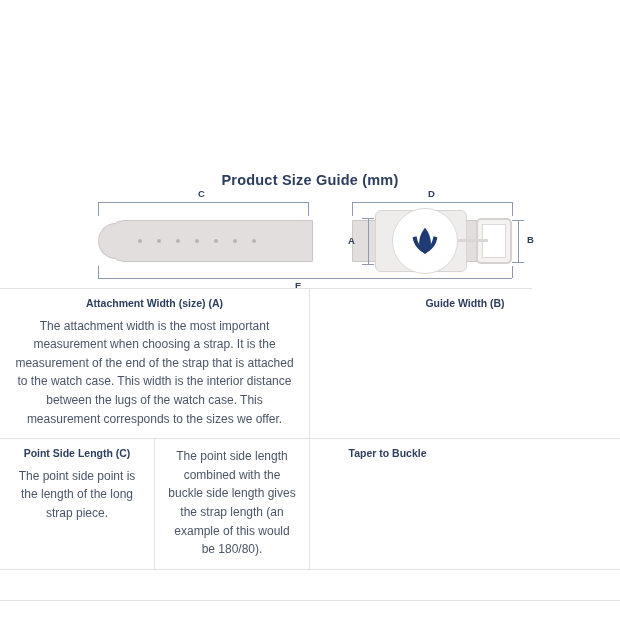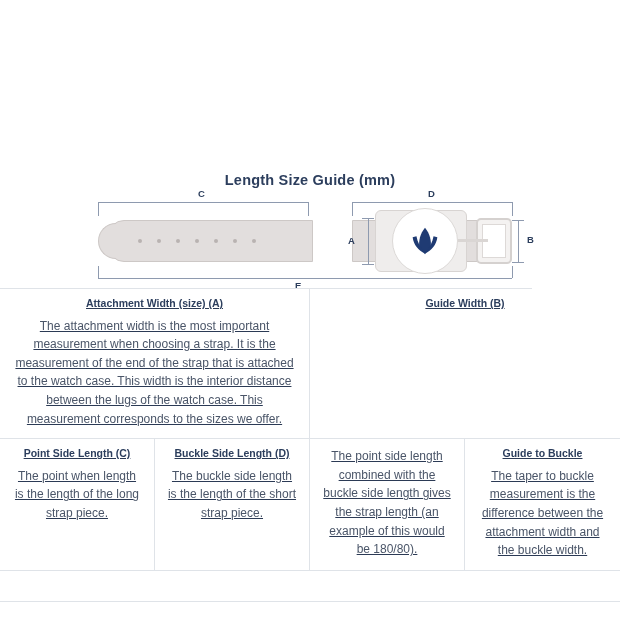--- a/index.html
+++ b/index.html
@@ -181,21 +181,20 @@
     color: #2c3e5d;
   }
 
   
   .table {
     position: absolute;
     left: 0;
     top: 288px;
     width: 532px;
     border-top: 1px solid #dfe3e8;
-    text-decoration: underline;
   }
   .row {
     display: flex;
     width: 620px;
     box-sizing: border-box;
     border-bottom: 1px solid #dfe3e8;
   }
   .cell {
     box-sizing: border-box;
     padding: 8px 12px 10px 12px;
@@ -221,21 +220,21 @@
 
   .w-half { width: 310px; }
   .w-quarter { width: 155px; }
   .w-full { width: 620px; border-right: none; }
 </style>
 </head>
 <body>
 
 <div class="page">
 
-  <div class="title">Length Size Guide (mm)</div>
+  <div class="title">Product Size Guide (mm)</div>
 
   <div class="diagram">
 
     <div class="mline" style="left:8px; top:6px; width:210px;"></div>
     <div class="vtick" style="left:8px; top:6px; height:14px;"></div>
     <div class="vtick" style="left:218px; top:6px; height:14px;"></div>
     <div class="mlabel" style="left:108px; top:-8px;">C</div>
 
     <div class="mline" style="left:262px; top:6px; width:160px;"></div>
     <div class="vtick" style="left:262px; top:6px; height:14px;"></div>
@@ -294,32 +293,27 @@
         <div class="cell-body">The attachment width is the most important measurement when choosing a strap. It is the measurement of the end of the strap that is attached to the watch case. This width is the interior distance between the lugs of the watch case. This measurement corresponds to the sizes we offer.</div>
       </div>
       <div class="cell w-half">
         <div class="cell-head">Guide Width (B)</div>
       </div>
     </div>
 
     <div class="row row2">
       <div class="cell w-quarter">
         <div class="cell-head">Point Side Length (C)</div>
-        <div class="cell-body">The point when length is the length of the long strap piece.</div>
-      </div>
-      <div class="cell w-quarter">
-        <div class="cell-head">Buckle Side Length (D)</div>
-        <div class="cell-body">The buckle side length is the length of the short strap piece.</div>
+        <div class="cell-body">The point side point is the length of the long strap piece.</div>
       </div>
       <div class="cell w-quarter">
         <div class="cell-body">The point side length combined with the buckle side length gives the strap length (an example of this would be 180/80).</div>
       </div>
       <div class="cell w-quarter">
-        <div class="cell-head">Guide to Buckle</div>
-        <div class="cell-body">The taper to buckle measurement is the difference between the attachment width and the buckle width.</div>
+        <div class="cell-head">Taper to Buckle</div>
       </div>
     </div>
 
     <div class="row row3">
       <div class="cell w-full">
         <div class="cell-body"></div>
       </div>
     </div>
 
   </div>

